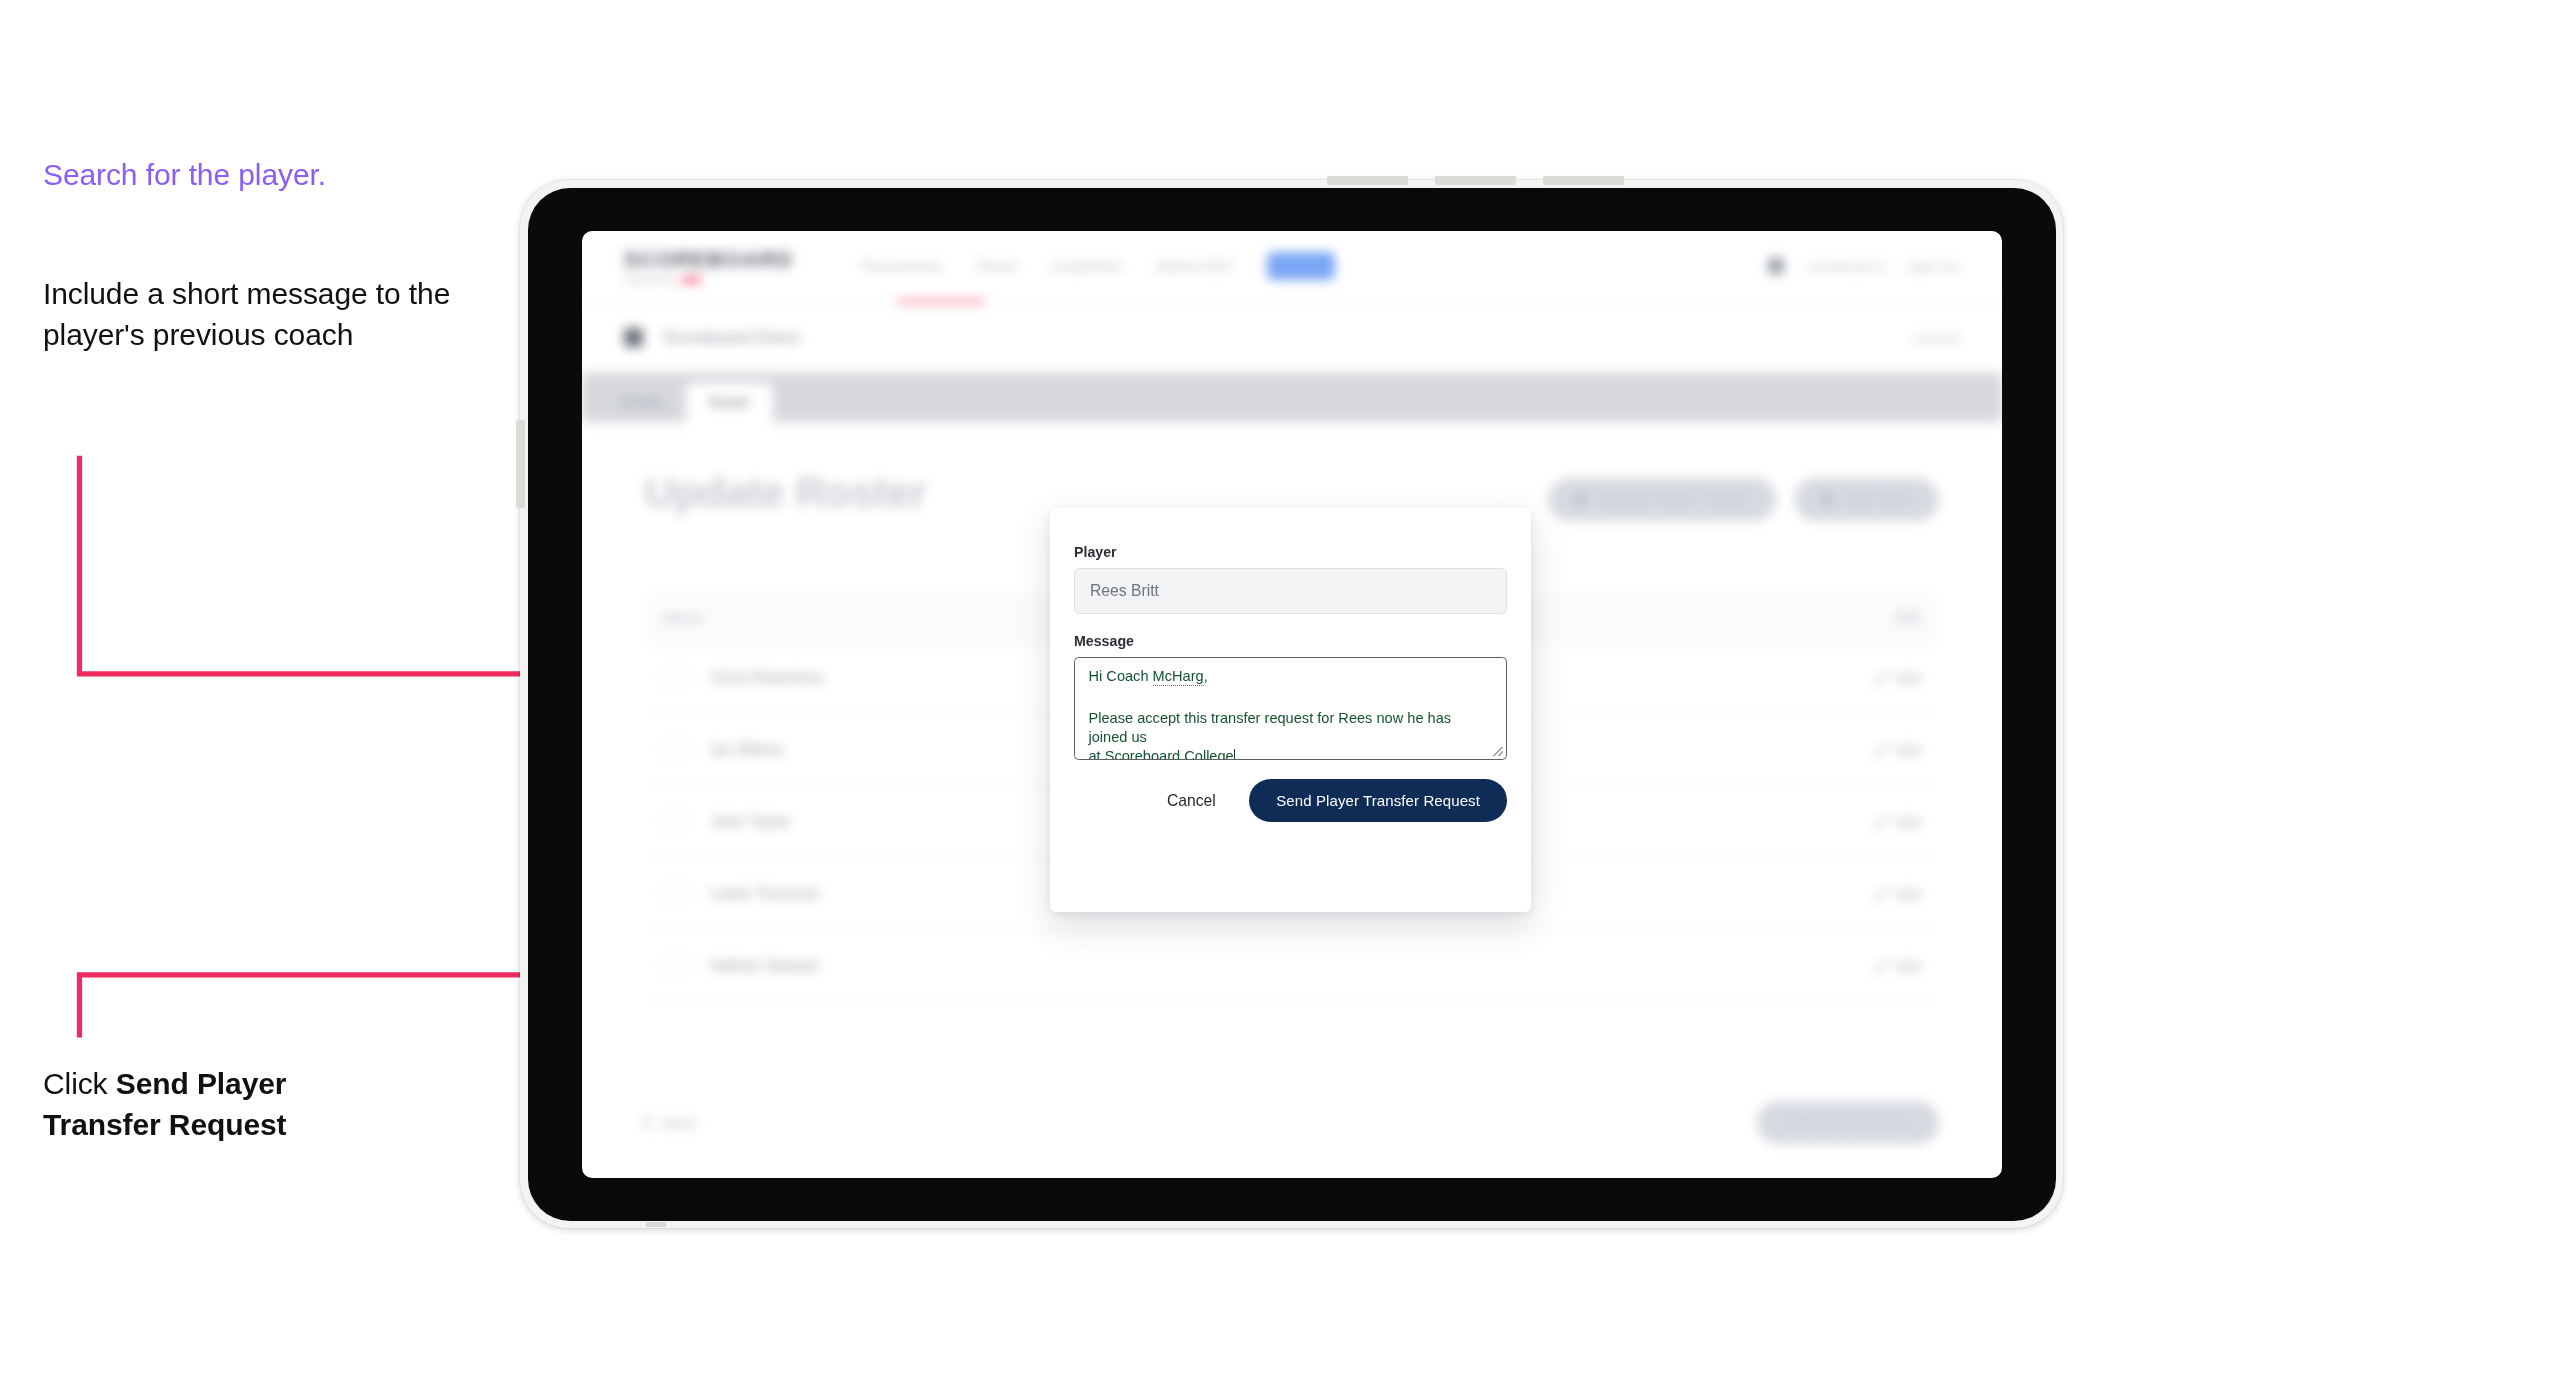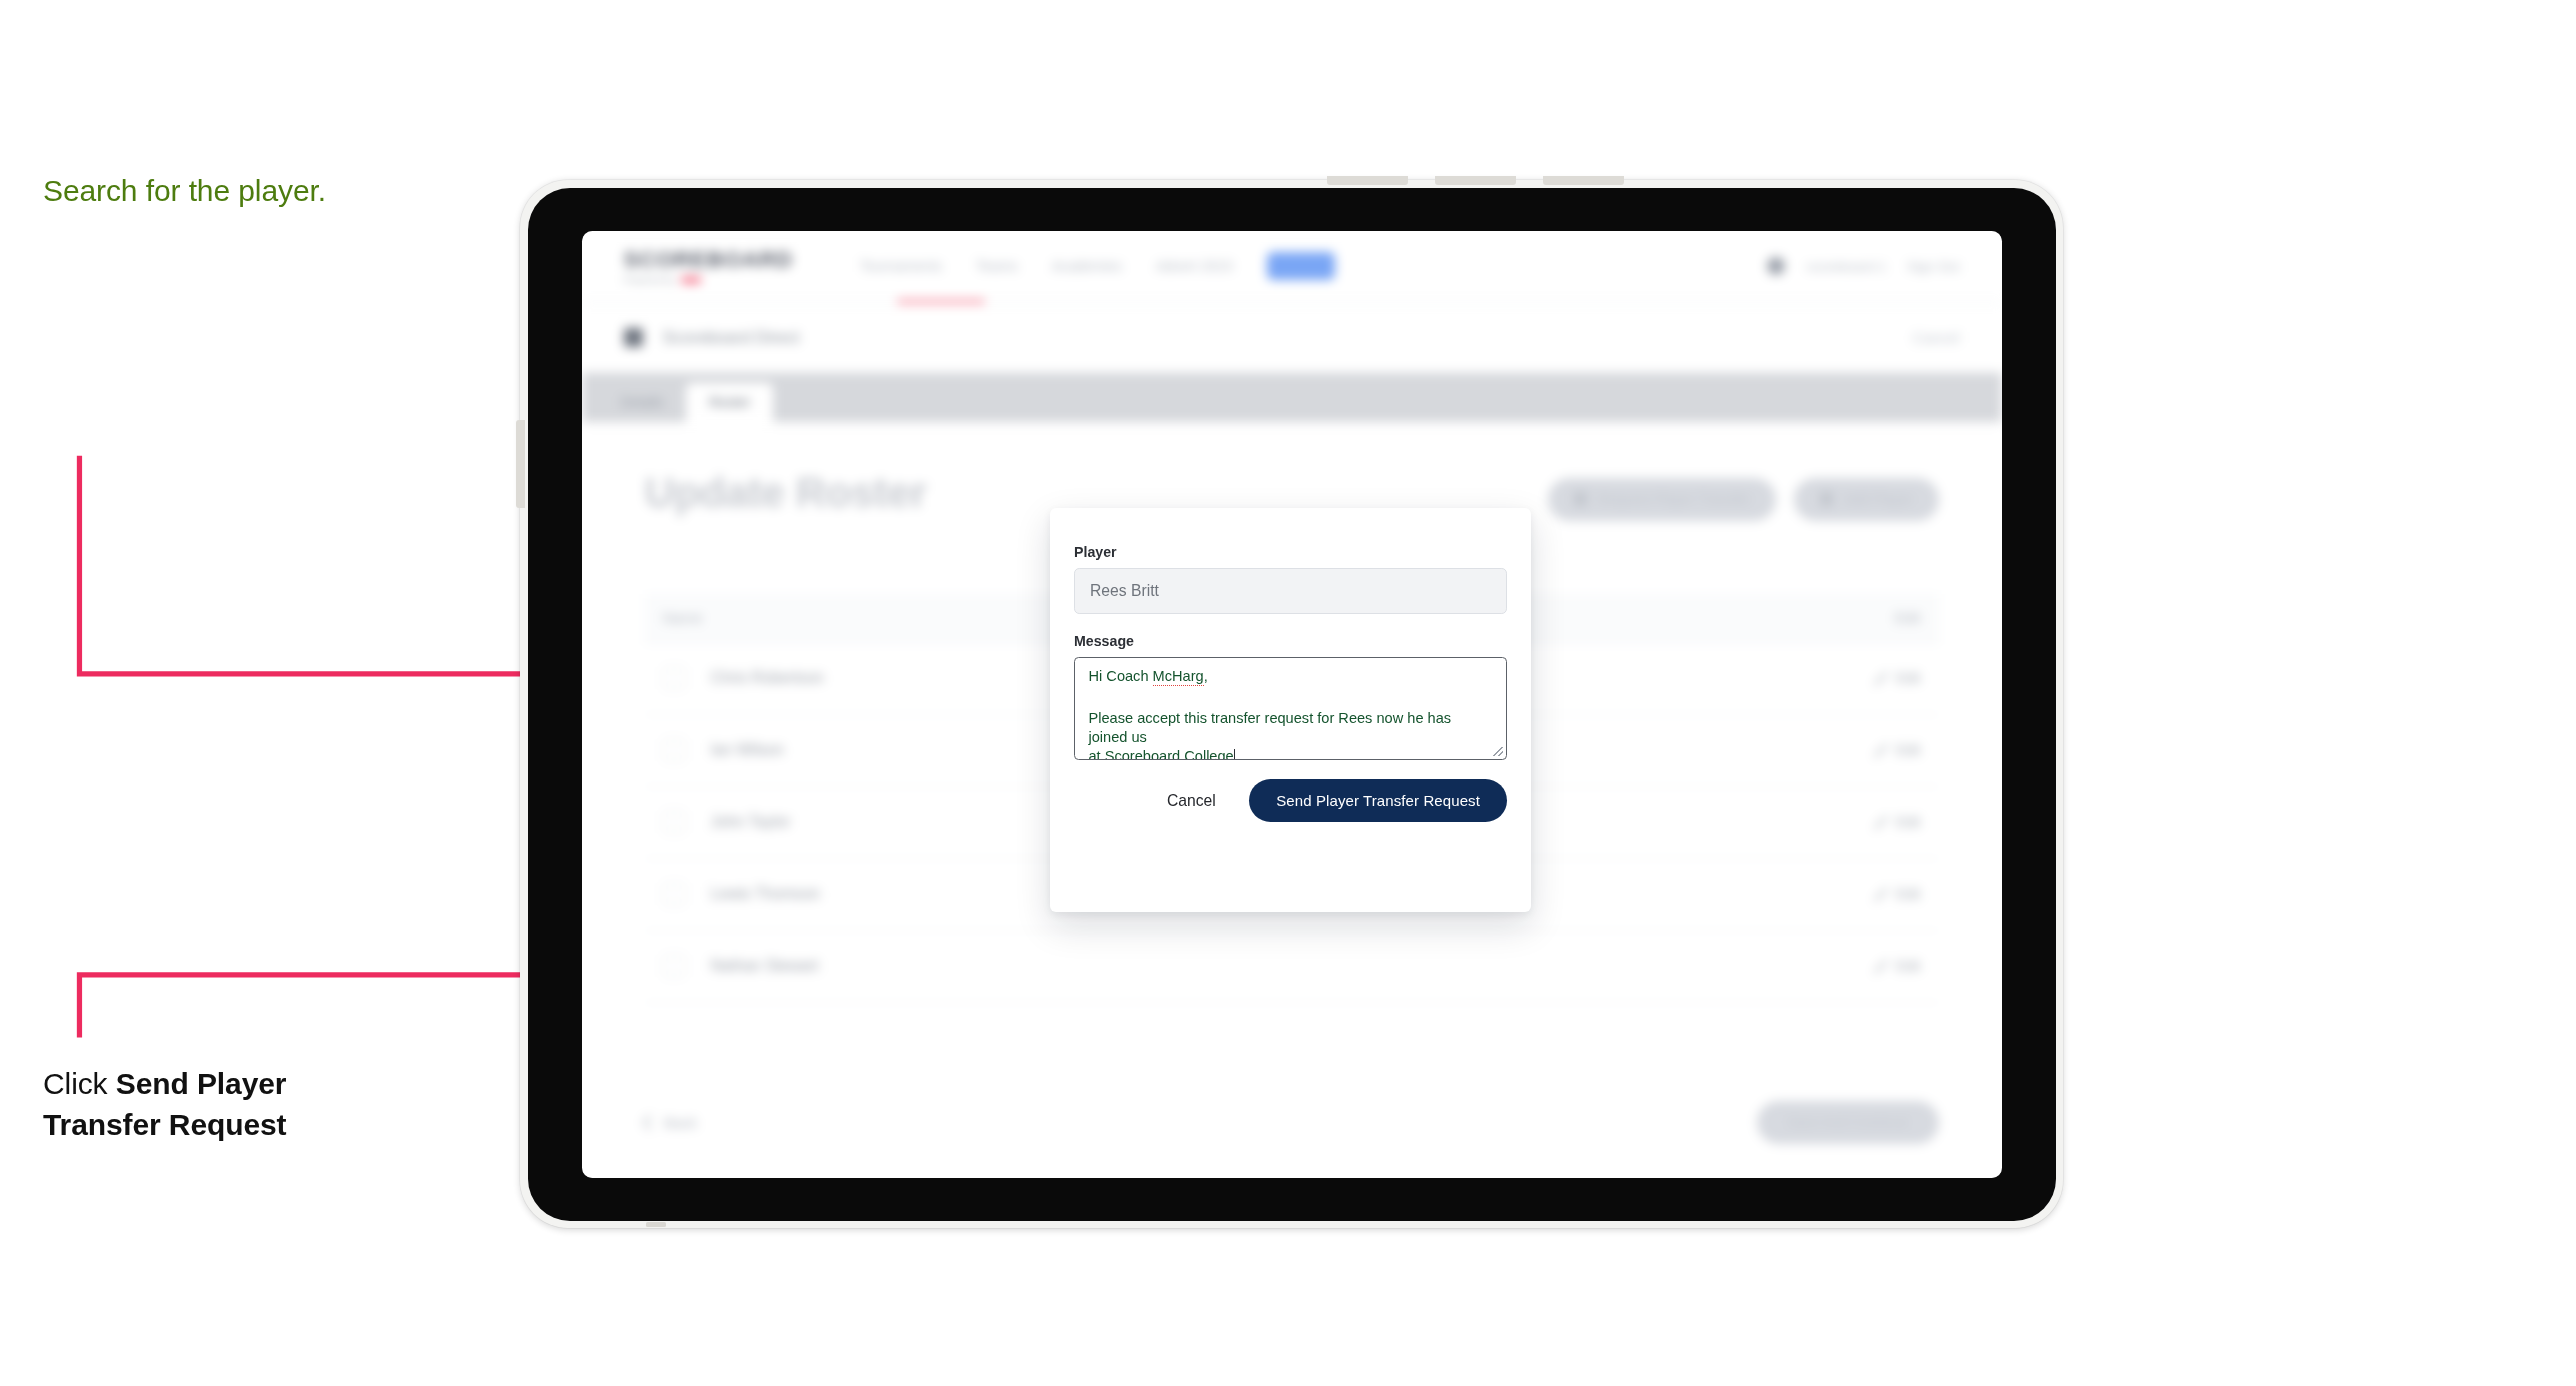--- a/index.html
+++ b/index.html
@@ -6,22 +6,22 @@
   html, body {
     width: 2576px; height: 1386px;
     background: #ffffff;
     font-family: "Liberation Sans", sans-serif;
     overflow: hidden;
   }
   .stage { position: relative; width: 2576px; height: 1386px; background: #fff; }
 
   
   .ann-top {
-    position: absolute; left: 43px; top: 176px; width: 449px;
-    font-size: 30px; line-height: 1.0; color: #4d7c0f; letter-spacing: -0.1px;
+    position: absolute; left: 43px; top: 160px; width: 449px;
+    font-size: 30px; line-height: 1.0; color: #8b5cf6; letter-spacing: -0.1px;
   }
   .ann-mid {
     position: absolute; left: 43px; top: 273px; width: 419px;
     font-size: 30px; line-height: 1.38; color: #111; letter-spacing: -0.1px;
   }
   .ann-bottom {
     position: absolute; left: 43px; top: 1063px; width: 352px;
     font-size: 30px; line-height: 1.38; color: #111; letter-spacing: -0.1px;
   }
   .ann-bottom b { font-weight: 700; }
@@ -191,20 +191,21 @@
     font-size: 15px; border-radius: 748px; height: 43px; padding: 0 27px;
     letter-spacing: 0.1px;
   }
 </style>
 </head>
 <body>
 
 <div class="stage">
 
   <div class="ann-top">Search for the player.</div>
+  <div class="ann-mid">Include a short message to the player's previous coach</div>
   <div class="ann-bottom">
     <span>Click </span><b>Send Player Transfer Request</b>
   </div>
 
   <svg class="arrows" viewBox="0 0 3440 1851">
     <g stroke="#ed2b5f" stroke-width="7" fill="none" stroke-linecap="square">
 
       <path d="M 106 612 L 106 900 L 1360 900"></path>
       <path d="M 1336 876 L 1368 900 L 1336 924" stroke-linecap="round" stroke-linejoin="round"></path>
 

